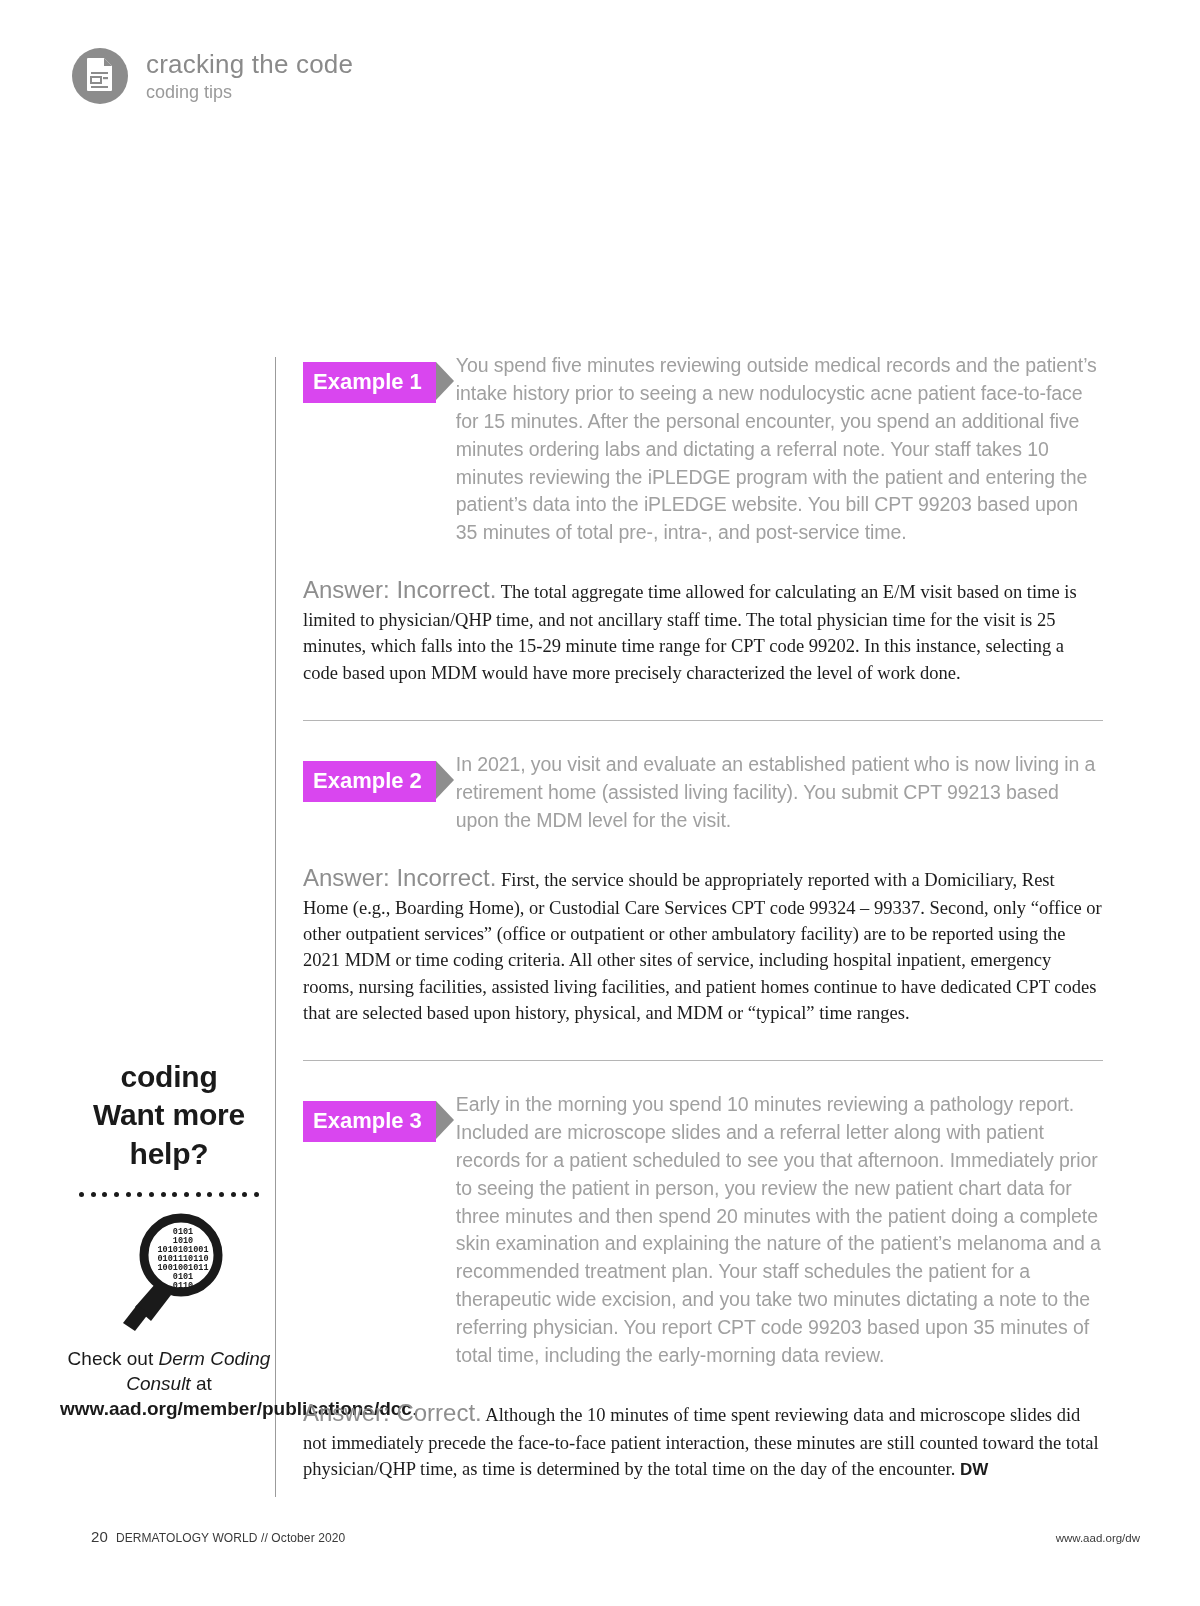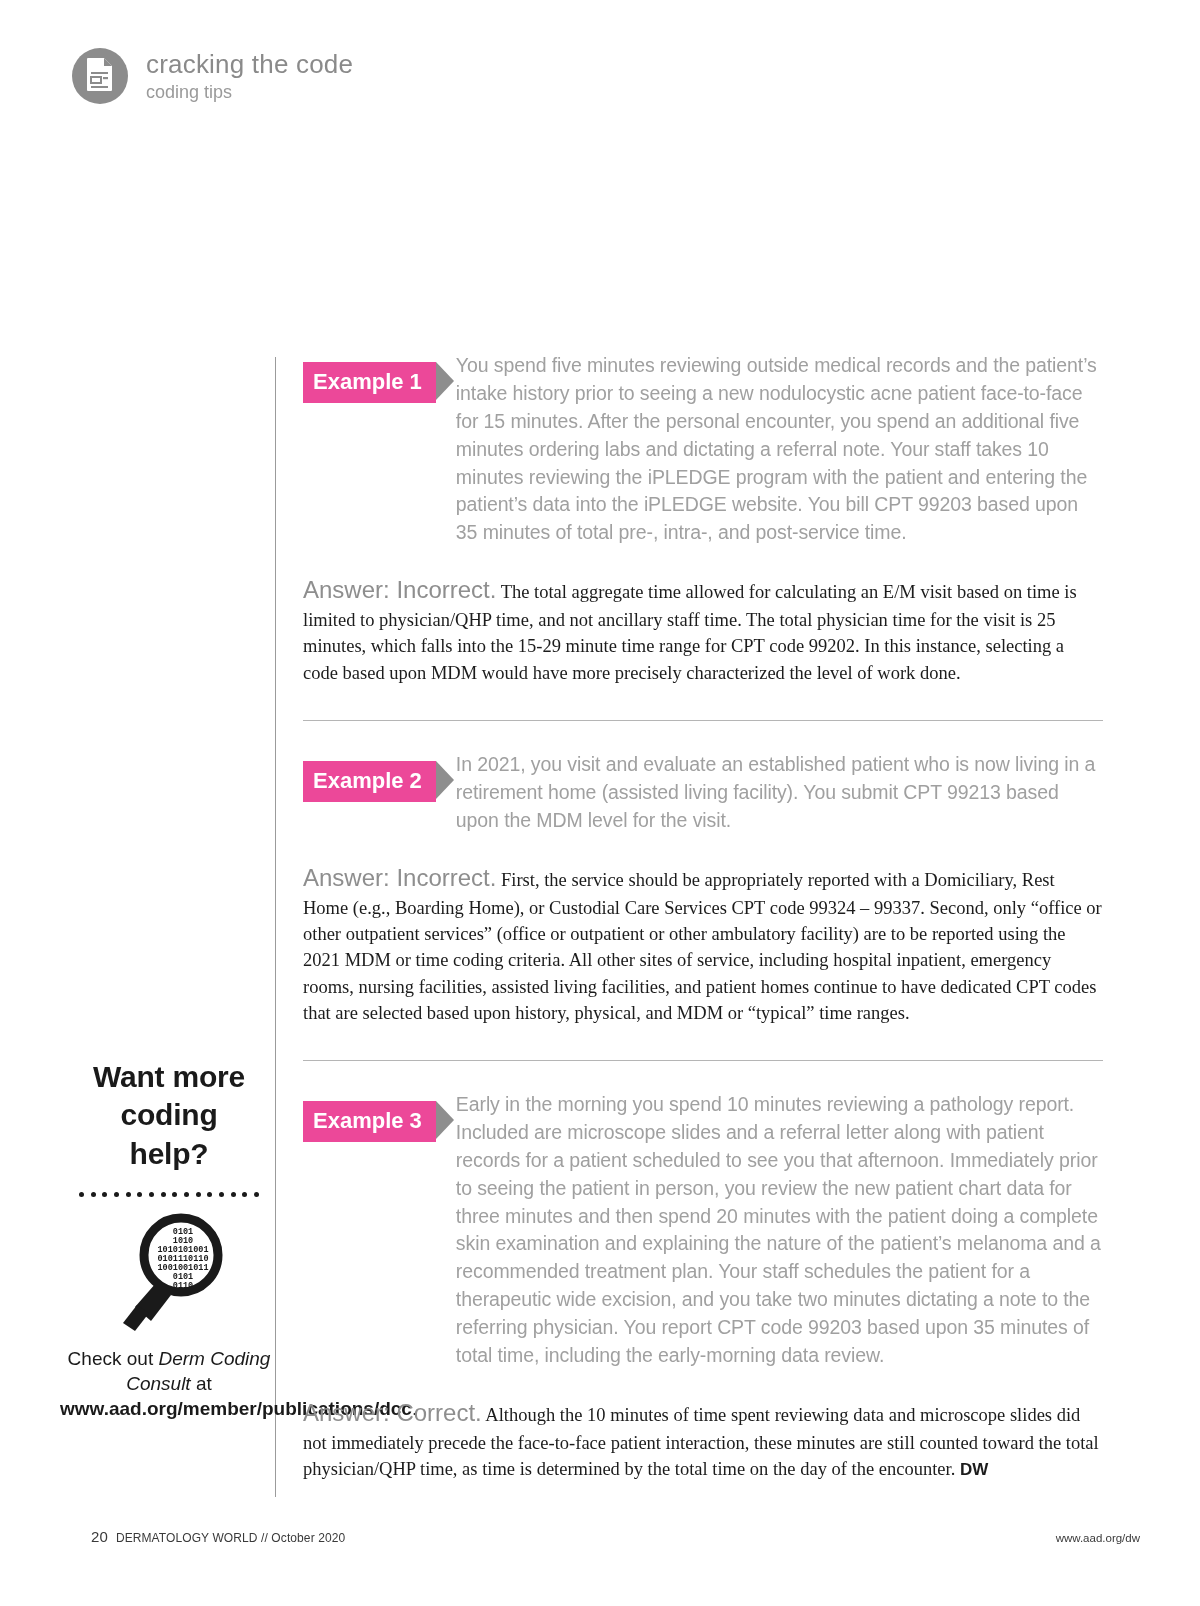--- a/index.html
+++ b/index.html
@@ -112,21 +112,21 @@
     width: 800px;
   }
 
   .example-block { position: relative; }
 
   .flag-row { display: flex; align-items: flex-start; }
 
   .flag {
     position: relative;
     flex: 0 0 auto;
-    background: #ec4899;
+    background: #d946ef;
     color: #ffffff;
     font-size: 22px;
     font-weight: 700;
     line-height: 1;
     padding: 9px 14px 10px 10px;
     margin-top: 10px;
     white-space: nowrap;
   }
   .flag::after {
     content: "";
@@ -221,22 +221,22 @@
   <div class="masthead-text">
     <span class="masthead-title">cracking the code</span>
     <span class="masthead-sub">coding tips</span>
   </div>
 </div>
 
 <div class="col-rule"></div>
 
 <aside class="promo">
   <div class="promo-head">
+    <div>coding</div>
     <div>Want more</div>
-    <div>coding</div>
     <div>help?</div>
   </div>
 
   <div class="promo-dots">
     <i></i>
       <i></i>
       <i></i>
       <i></i>
       <i></i>
       <i></i>

